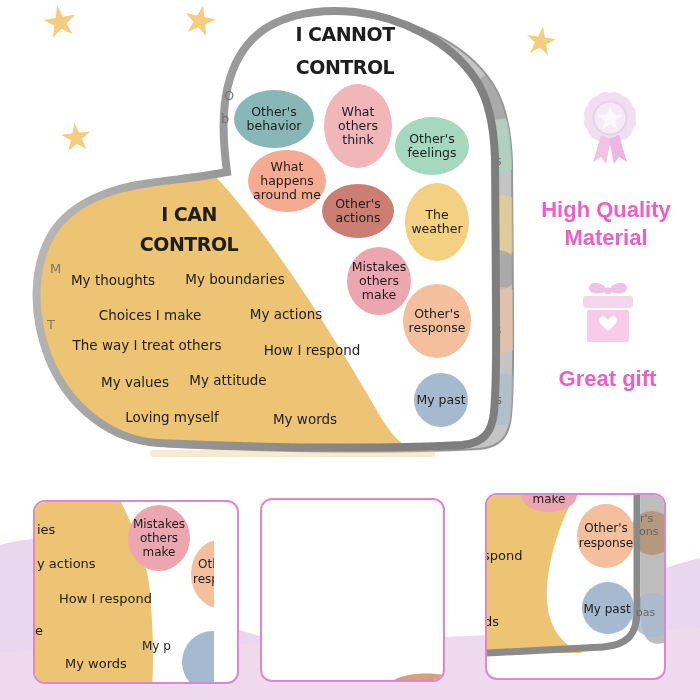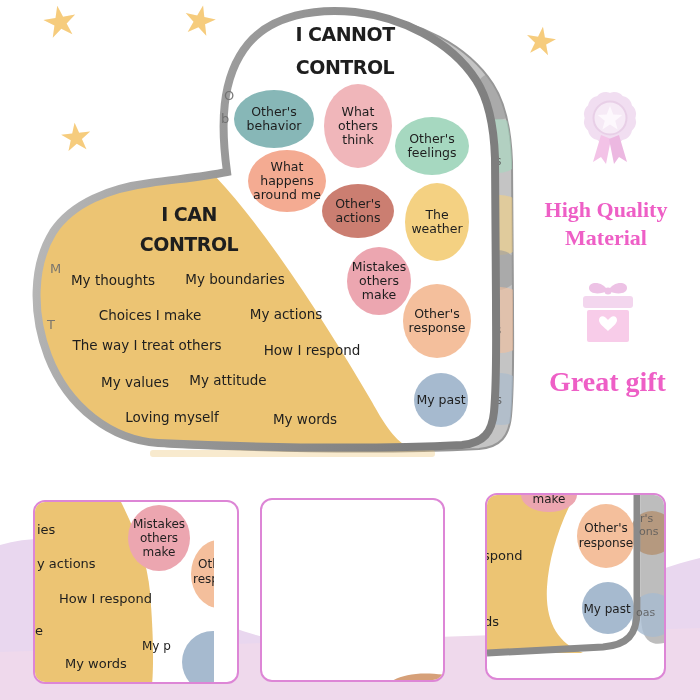--- a/index.html
+++ b/index.html
@@ -9,24 +9,24 @@
   .abs{position:absolute;}
   #bg{left:0;top:0;}
   #plaque{left:0;top:0;}
   #stars span.star{position:absolute;line-height:1;display:block;}
   .thumb{position:absolute;border:2px solid #dd86d6;border-radius:12px;background:#fff;
          overflow:hidden;box-sizing:border-box;}
   #thumb1{left:33px;top:500px;width:206px;height:184px;}
   #thumb2{left:260px;top:498px;width:185px;height:184px;}
   #thumb3{left:485px;top:493px;width:181px;height:187px;}
   .thumb svg{display:block;}
-  .badge-label{position:absolute;text-align:center;font-family:Liberation Serif, serif;
+  .badge-label{position:absolute;text-align:center;font-family:Liberation Sans, sans-serif;
                font-weight:bold;color:#ee5fc6;}
   #hq-label{left:518px;top:196px;width:176px;font-size:22px;line-height:1.28;}
-  #gift-label{left:535px;top:366px;width:145px;font-size:28px;}
+  #gift-label{left:535px;top:366px;width:145px;font-size:22px;}
   #medal-svg{left:572px;top:88px;}
   #gift-svg{left:577px;top:279px;}
 </style>
 </head>
 <body>
 
 <div id="canvas">
 
   <svg id="bg" class="abs" width="700" height="700" viewBox="0 0 700 700">
       <path d="M0,545 C60,527 122,549 166,588 C206,623 256,639 312,646 L312,700 L0,700 Z" fill="#e9d7ef"></path>

